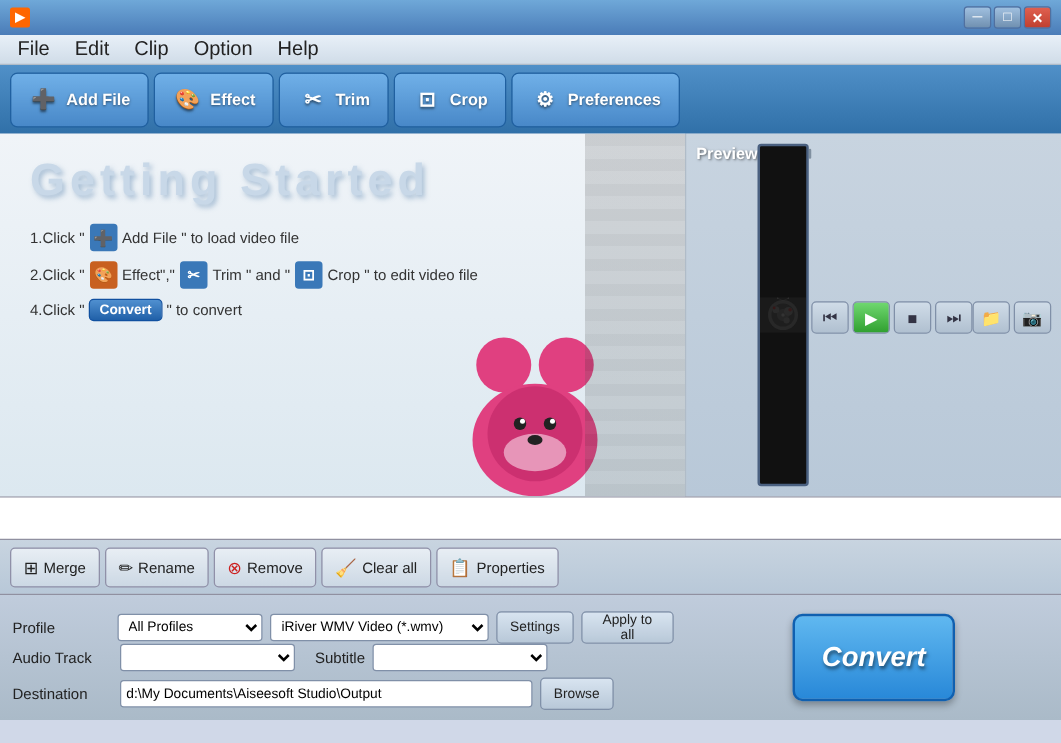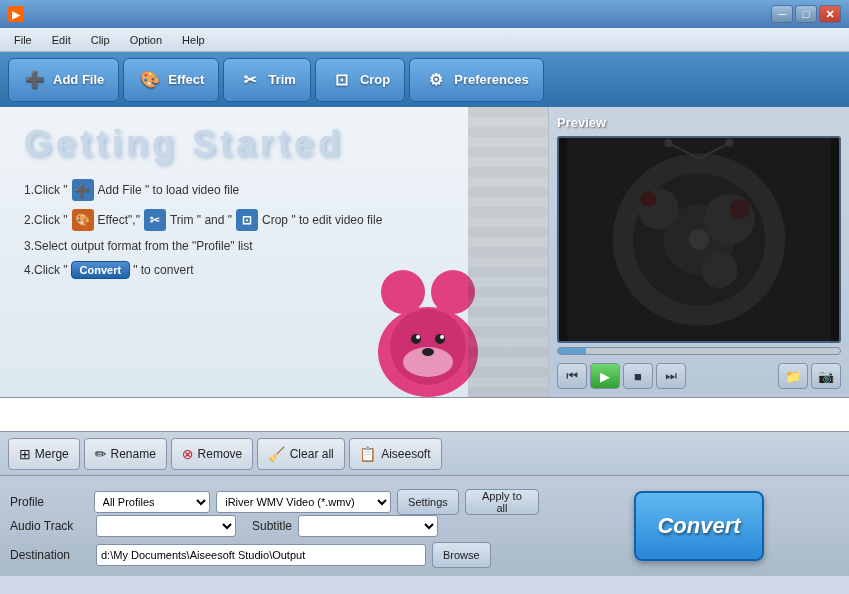--- a/index.html
+++ b/index.html
@@ -32,21 +32,21 @@
       background: linear-gradient(to bottom, #e8f0f8, #d0dce8);
       height: 24px;
       display: flex;
       align-items: center;
       padding: 0 4px;
       border-bottom: 1px solid #b0bcc8;
     }
     .menu-item {
       padding: 2px 10px;
       cursor: pointer;
-      font-size: 11px;
+      font-size: 16px;
       color: #222;
       border-radius: 3px;
     }
 
     
     .toolbar {
       background: linear-gradient(to bottom, #5090c8, #3070a8);
       height: 55px;
       display: flex;
       align-items: center;
@@ -128,21 +128,20 @@
       bottom: 0; right: 60px;
       width: 120px; height: 130px;
     }
 
     
     .preview-panel {
       width: 300px;
       background: linear-gradient(to bottom, #c8d4e0, #b8c8d8);
       padding: 8px;
       display: flex;
-      flex-direction: column;
     }
     .preview-label {
       color: #fff;
       font-weight: bold;
       font-size: 13px;
       margin-bottom: 6px;
       text-shadow: 1px 1px 2px rgba(0,0,0,0.5);
     }
     .preview-screen {
       flex: 1;
@@ -341,23 +340,20 @@
     <div class="gs-step">
       <span>2.Click "</span>
       <div class="gs-step-icon" style="background:#c86020; font-size:12px;">🎨</div>
       <span> Effect","</span>
       <div class="gs-step-icon" style="background:#3a78b8; font-size:12px;">✂</div>
       <span> Trim " and "</span>
       <div class="gs-step-icon" style="background:#3a78b8; font-size:12px;">⊡</div>
       <span> Crop " to edit video file</span>
     </div>
 
-    <div class="gs-step">
-      <span>3.Select output format from the "Profile" list</span>
-    </div>
 
     <div class="gs-step">
       <span>4.Click " </span>
       <span class="convert-badge">Convert</span>
       <span> " to convert</span>
     </div>
 
     <div class="mascot">
       <svg viewBox="0 0 120 130" xmlns="http://www.w3.org/2000/svg">
 
@@ -439,21 +435,21 @@
   <button class="action-btn">
     <span class="action-btn-icon" style="color:#cc2020;">⊗</span>
     <span>Remove</span>
   </button>
   <button class="action-btn">
     <span class="action-btn-icon">🧹</span>
     <span>Clear all</span>
   </button>
   <button class="action-btn">
     <span class="action-btn-icon">📋</span>
-    <span>Aiseesoft</span>
+    <span>Properties</span>
   </button>
 </div>
 
 <div style="display:flex; background:linear-gradient(to bottom,#c0ccdc,#aabac8);">
   <div style="flex:1; padding:8px 10px;">
 
     <div class="settings-row" style="margin-top:5px;">
       <span class="settings-label">Profile</span>
       <select class="settings-select" style="width:120px;">
         <option>All Profiles</option>

